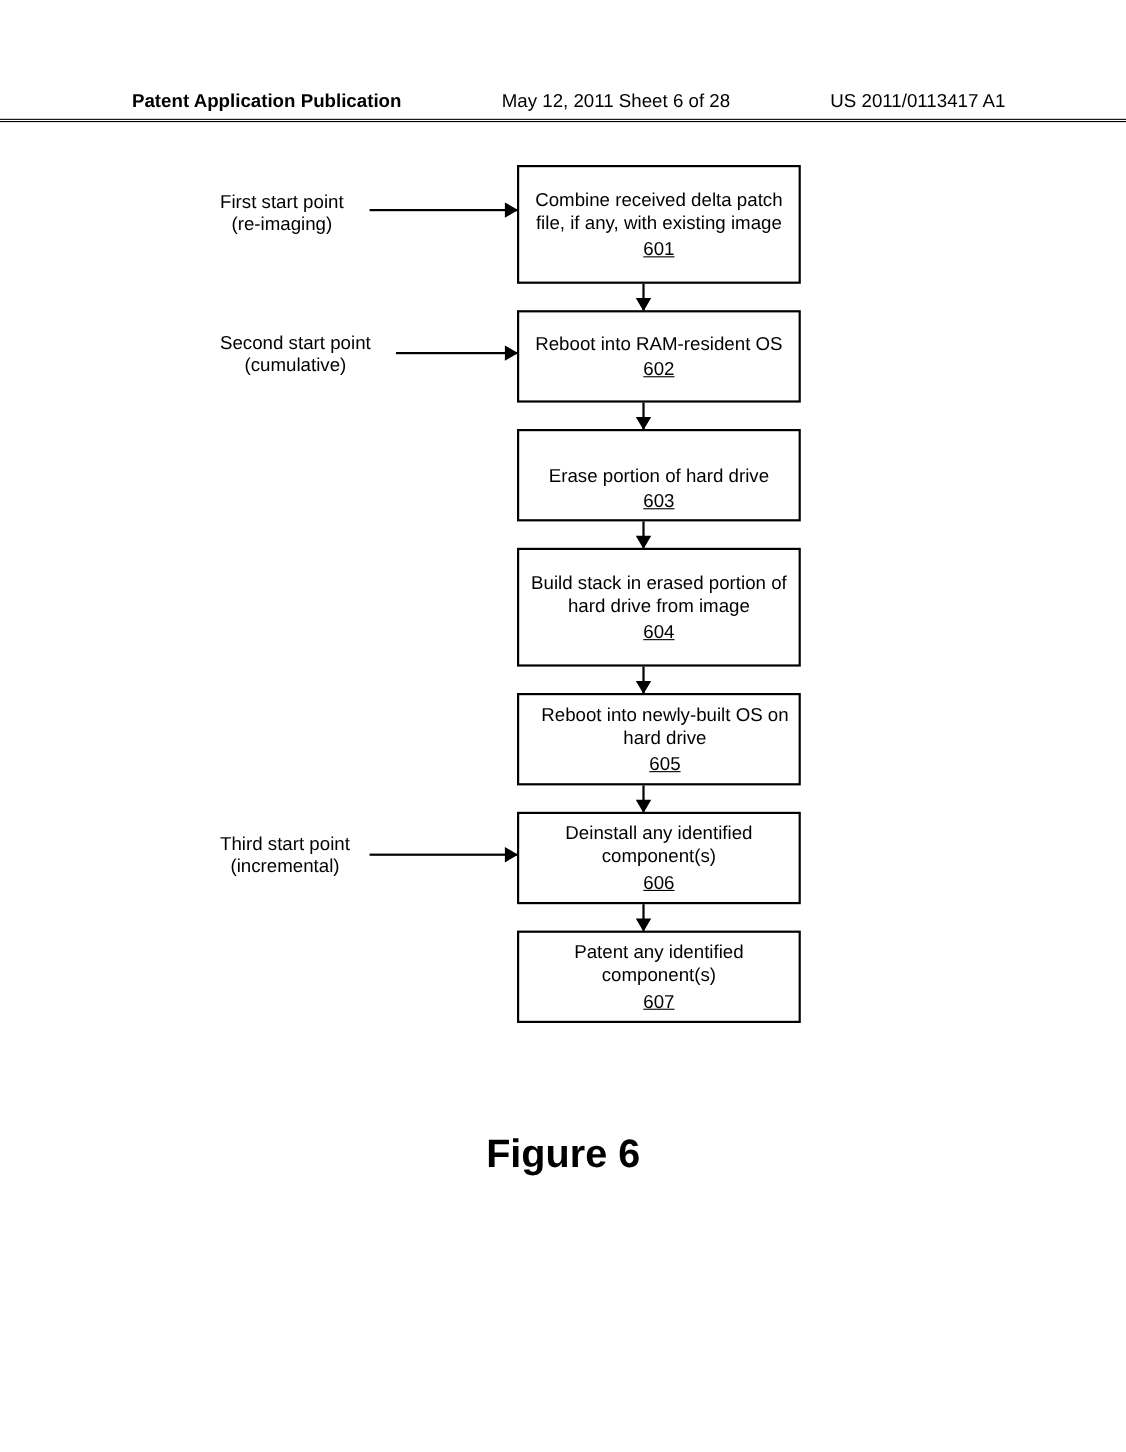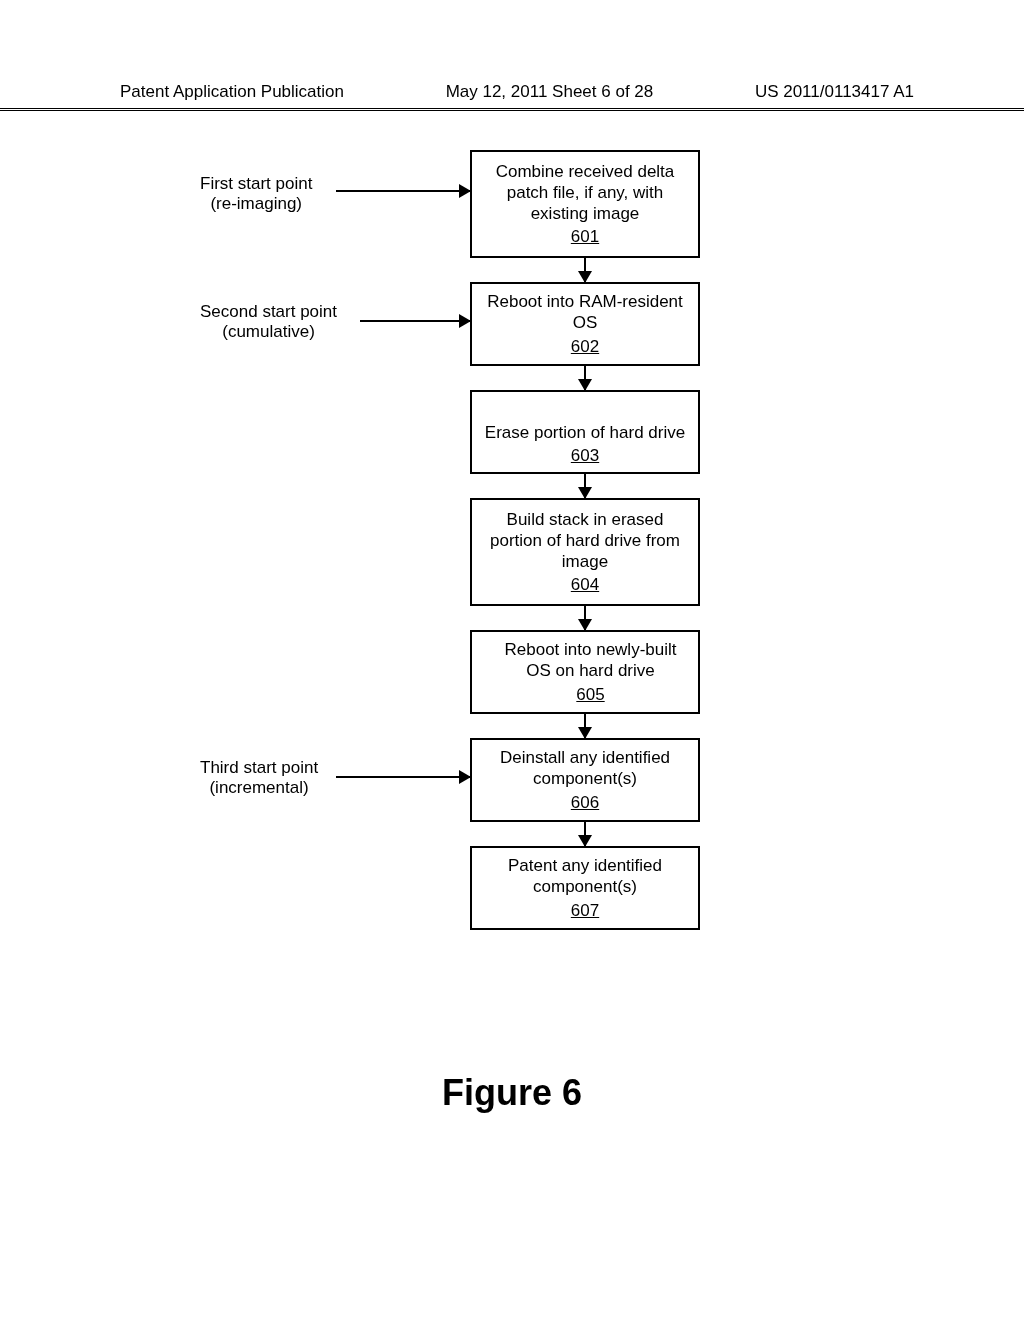--- a/index.html
+++ b/index.html
@@ -13,61 +13,61 @@
   .header {
     position: absolute;
     top: 82px;
     left: 0;
     width: 1024px;
     padding: 0 110px 0 120px;
     display: flex;
     justify-content: space-between;
     font-size: 17px;
   }
-  .header .left { font-weight: normal; }
+  .header .left { font-weight: bold; }
   .header .mid { }
   .header .right { }
   .hr {
     position: absolute;
     top: 108px;
     left: 0;
     width: 1024px;
     height: 1px;
     background: #000;
   }
   .hr2 {
     position: absolute;
     top: 110px;
     left: 0;
     width: 1024px;
     height: 1px;
     background: #000;
   }
   .figure-title {
     position: absolute;
-    top: 1072px;
+    top: 1028px;
     left: 0;
     width: 1024px;
     text-align: center;
     font-size: 36px;
     font-weight: bold;
   }
   
   .flow {
     position: absolute;
     top: 150px;
     left: 0;
     width: 1024px;
   }
   .box {
     position: absolute;
     border: 2px solid #000;
     background: #fff;
     text-align: center;
-    width: 230px;
+    width: 258px;
     left: 470px;
     font-size: 17px;
     line-height: 1.25;
     padding: 6px 8px;
     display: flex;
     flex-direction: column;
     justify-content: center;
   }
   .box .num {
     text-decoration: underline;

